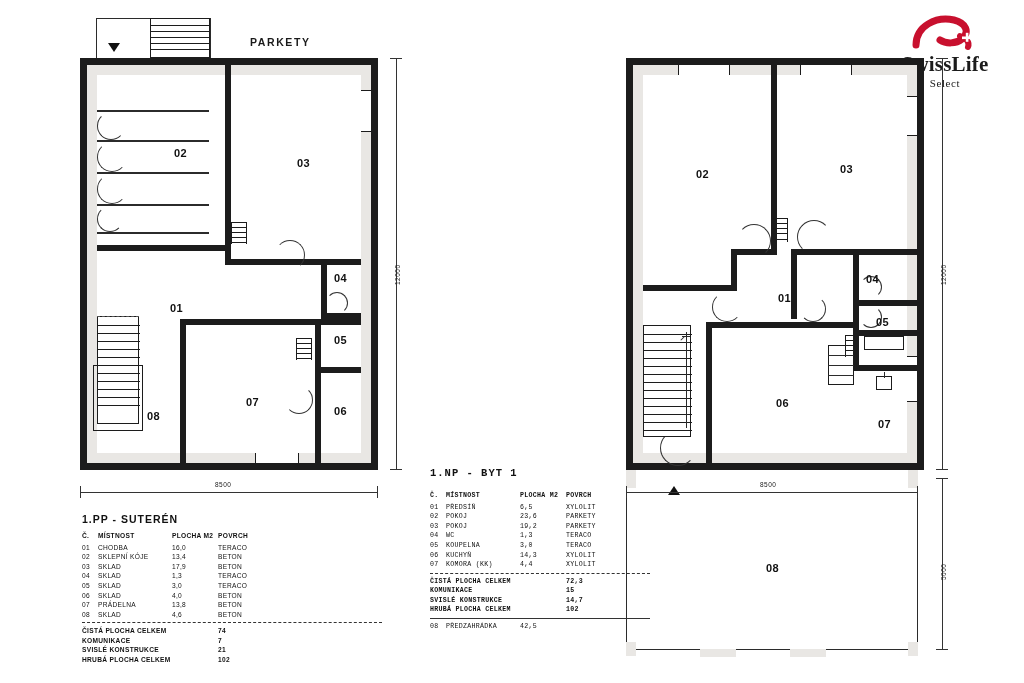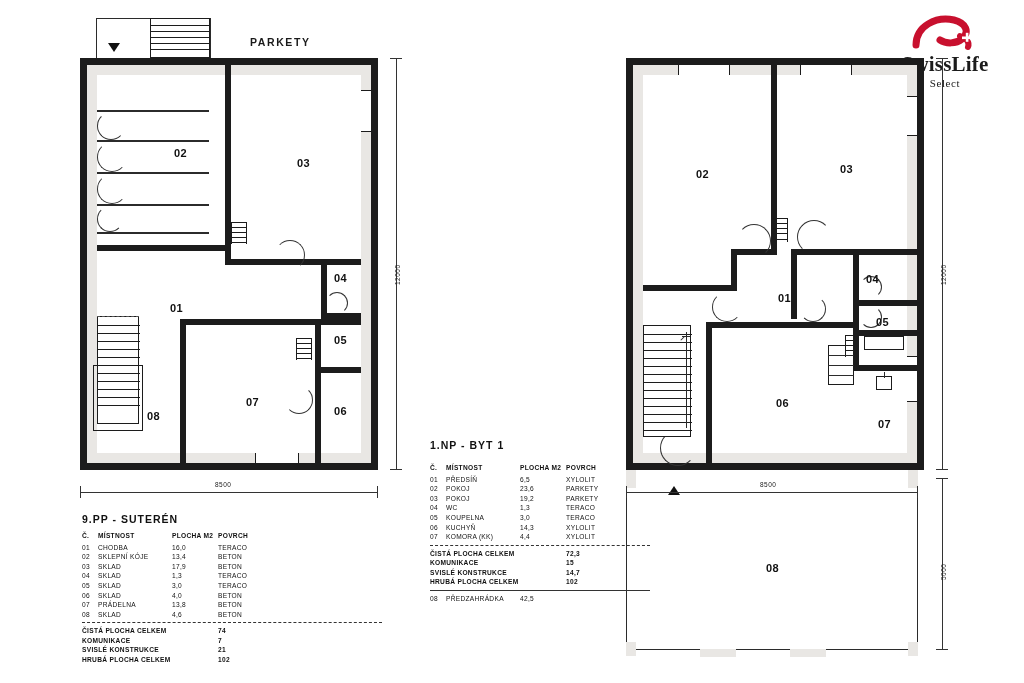--- a/index.html
+++ b/index.html
@@ -208,21 +208,21 @@
     <div class="dimline" style="left:377px;top:486px;width:1px;height:12px;"></div>
     <div class="dimtext" style="left:215px;top:481px;">8500</div>
 
     <div class="dimline" style="left:396px;top:58px;width:1px;height:412px;"></div>
     <div class="dimline" style="left:390px;top:58px;width:12px;height:1px;"></div>
     <div class="dimline" style="left:390px;top:469px;width:12px;height:1px;"></div>
     <div class="dimtext vert" style="left:394px;top:285px;">12000</div>
   </div>
 
   <div class="legend" style="left:82px;top:512px;width:300px;">
-    <div class="title">9.PP - SUTERÉN</div>
+    <div class="title">1.PP - SUTERÉN</div>
     <table>
       <tbody>
           <tr class="hdr">
         <td class="c0">Č.</td>
         <td class="c1">MÍSTNOST</td>
         <td class="c2">PLOCHA M2</td>
         <td class="c3">POVRCH</td>
       </tr>
       <tr>
             <td class="c0">01</td>
@@ -410,21 +410,21 @@
     <div class="dimline" style="left:936px;top:58px;width:12px;height:1px;"></div>
     <div class="dimline" style="left:936px;top:469px;width:12px;height:1px;"></div>
     <div class="dimtext vert" style="left:940px;top:285px;">12000</div>
 
     <div class="dimline" style="left:942px;top:478px;width:1px;height:172px;"></div>
     <div class="dimline" style="left:936px;top:478px;width:12px;height:1px;"></div>
     <div class="dimline" style="left:936px;top:649px;width:12px;height:1px;"></div>
     <div class="dimtext vert" style="left:940px;top:580px;">5000</div>
   </div>
 
-  <div class="legend" style="left:430px;top:438px;width:220px;">
+  <div class="legend" style="left:430px;top:466px;width:220px;font-family:Liberation Mono, monospace;">
     <div class="title">1.NP - BYT 1</div>
     <table style="margin-top:10px;">
       <tbody>
           <tr class="hdr">
         <td class="c0">Č.</td>
         <td class="c1">MÍSTNOST</td>
         <td class="c2">PLOCHA M2</td>
         <td class="c3">POVRCH</td>
       </tr>
       <tr>

